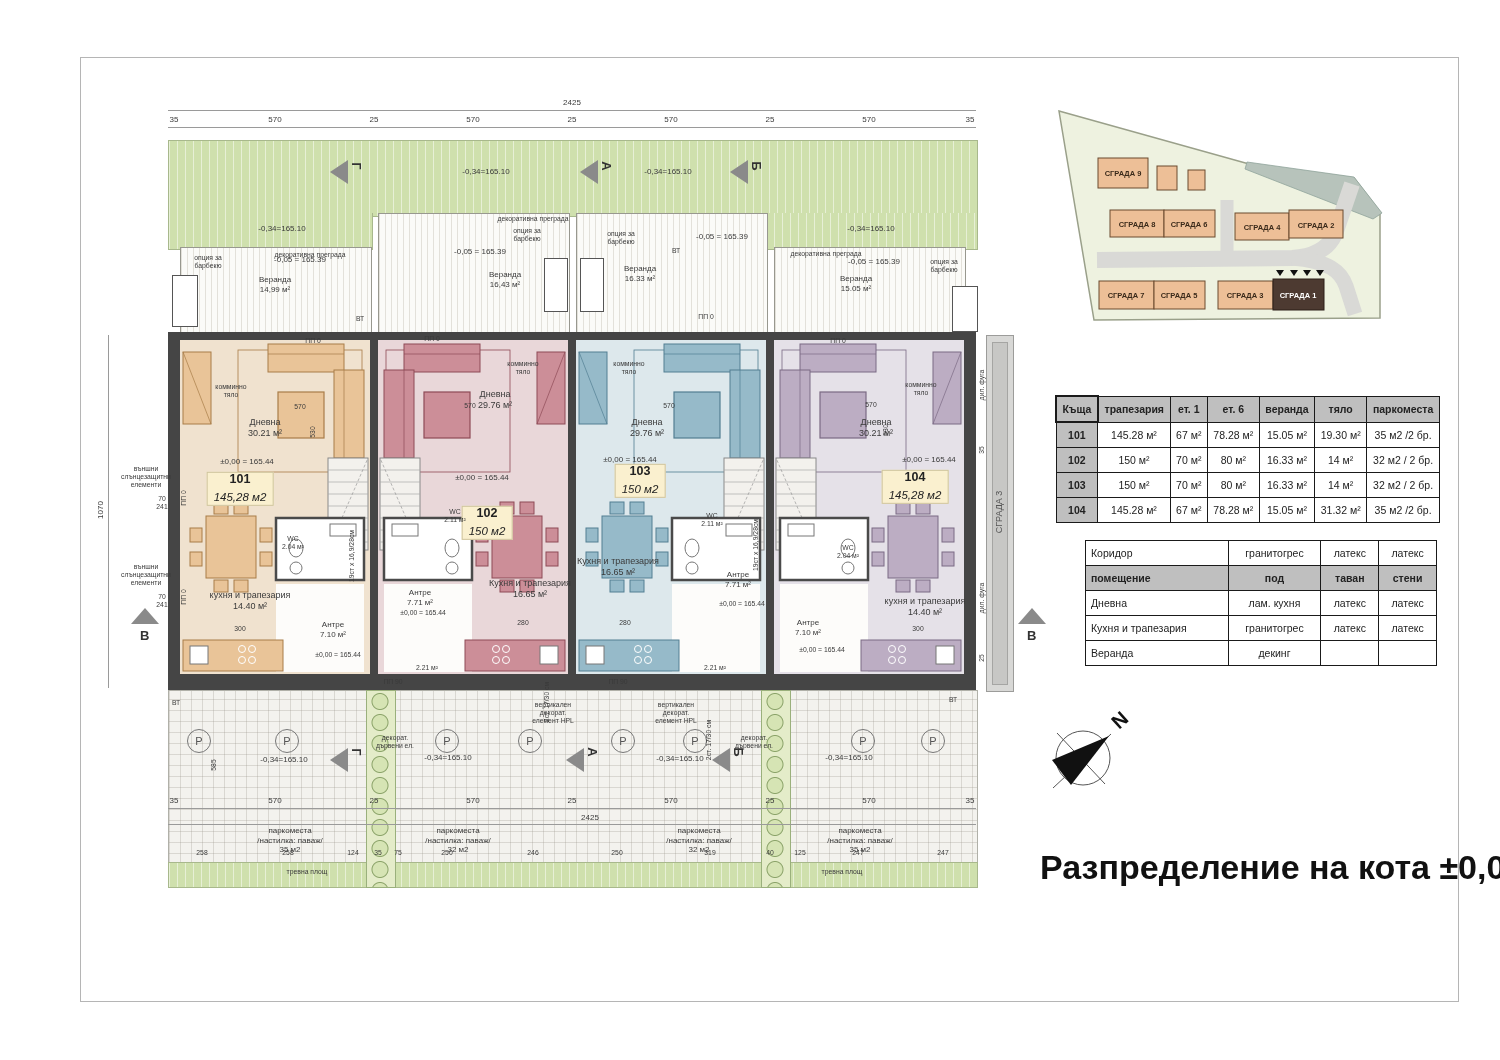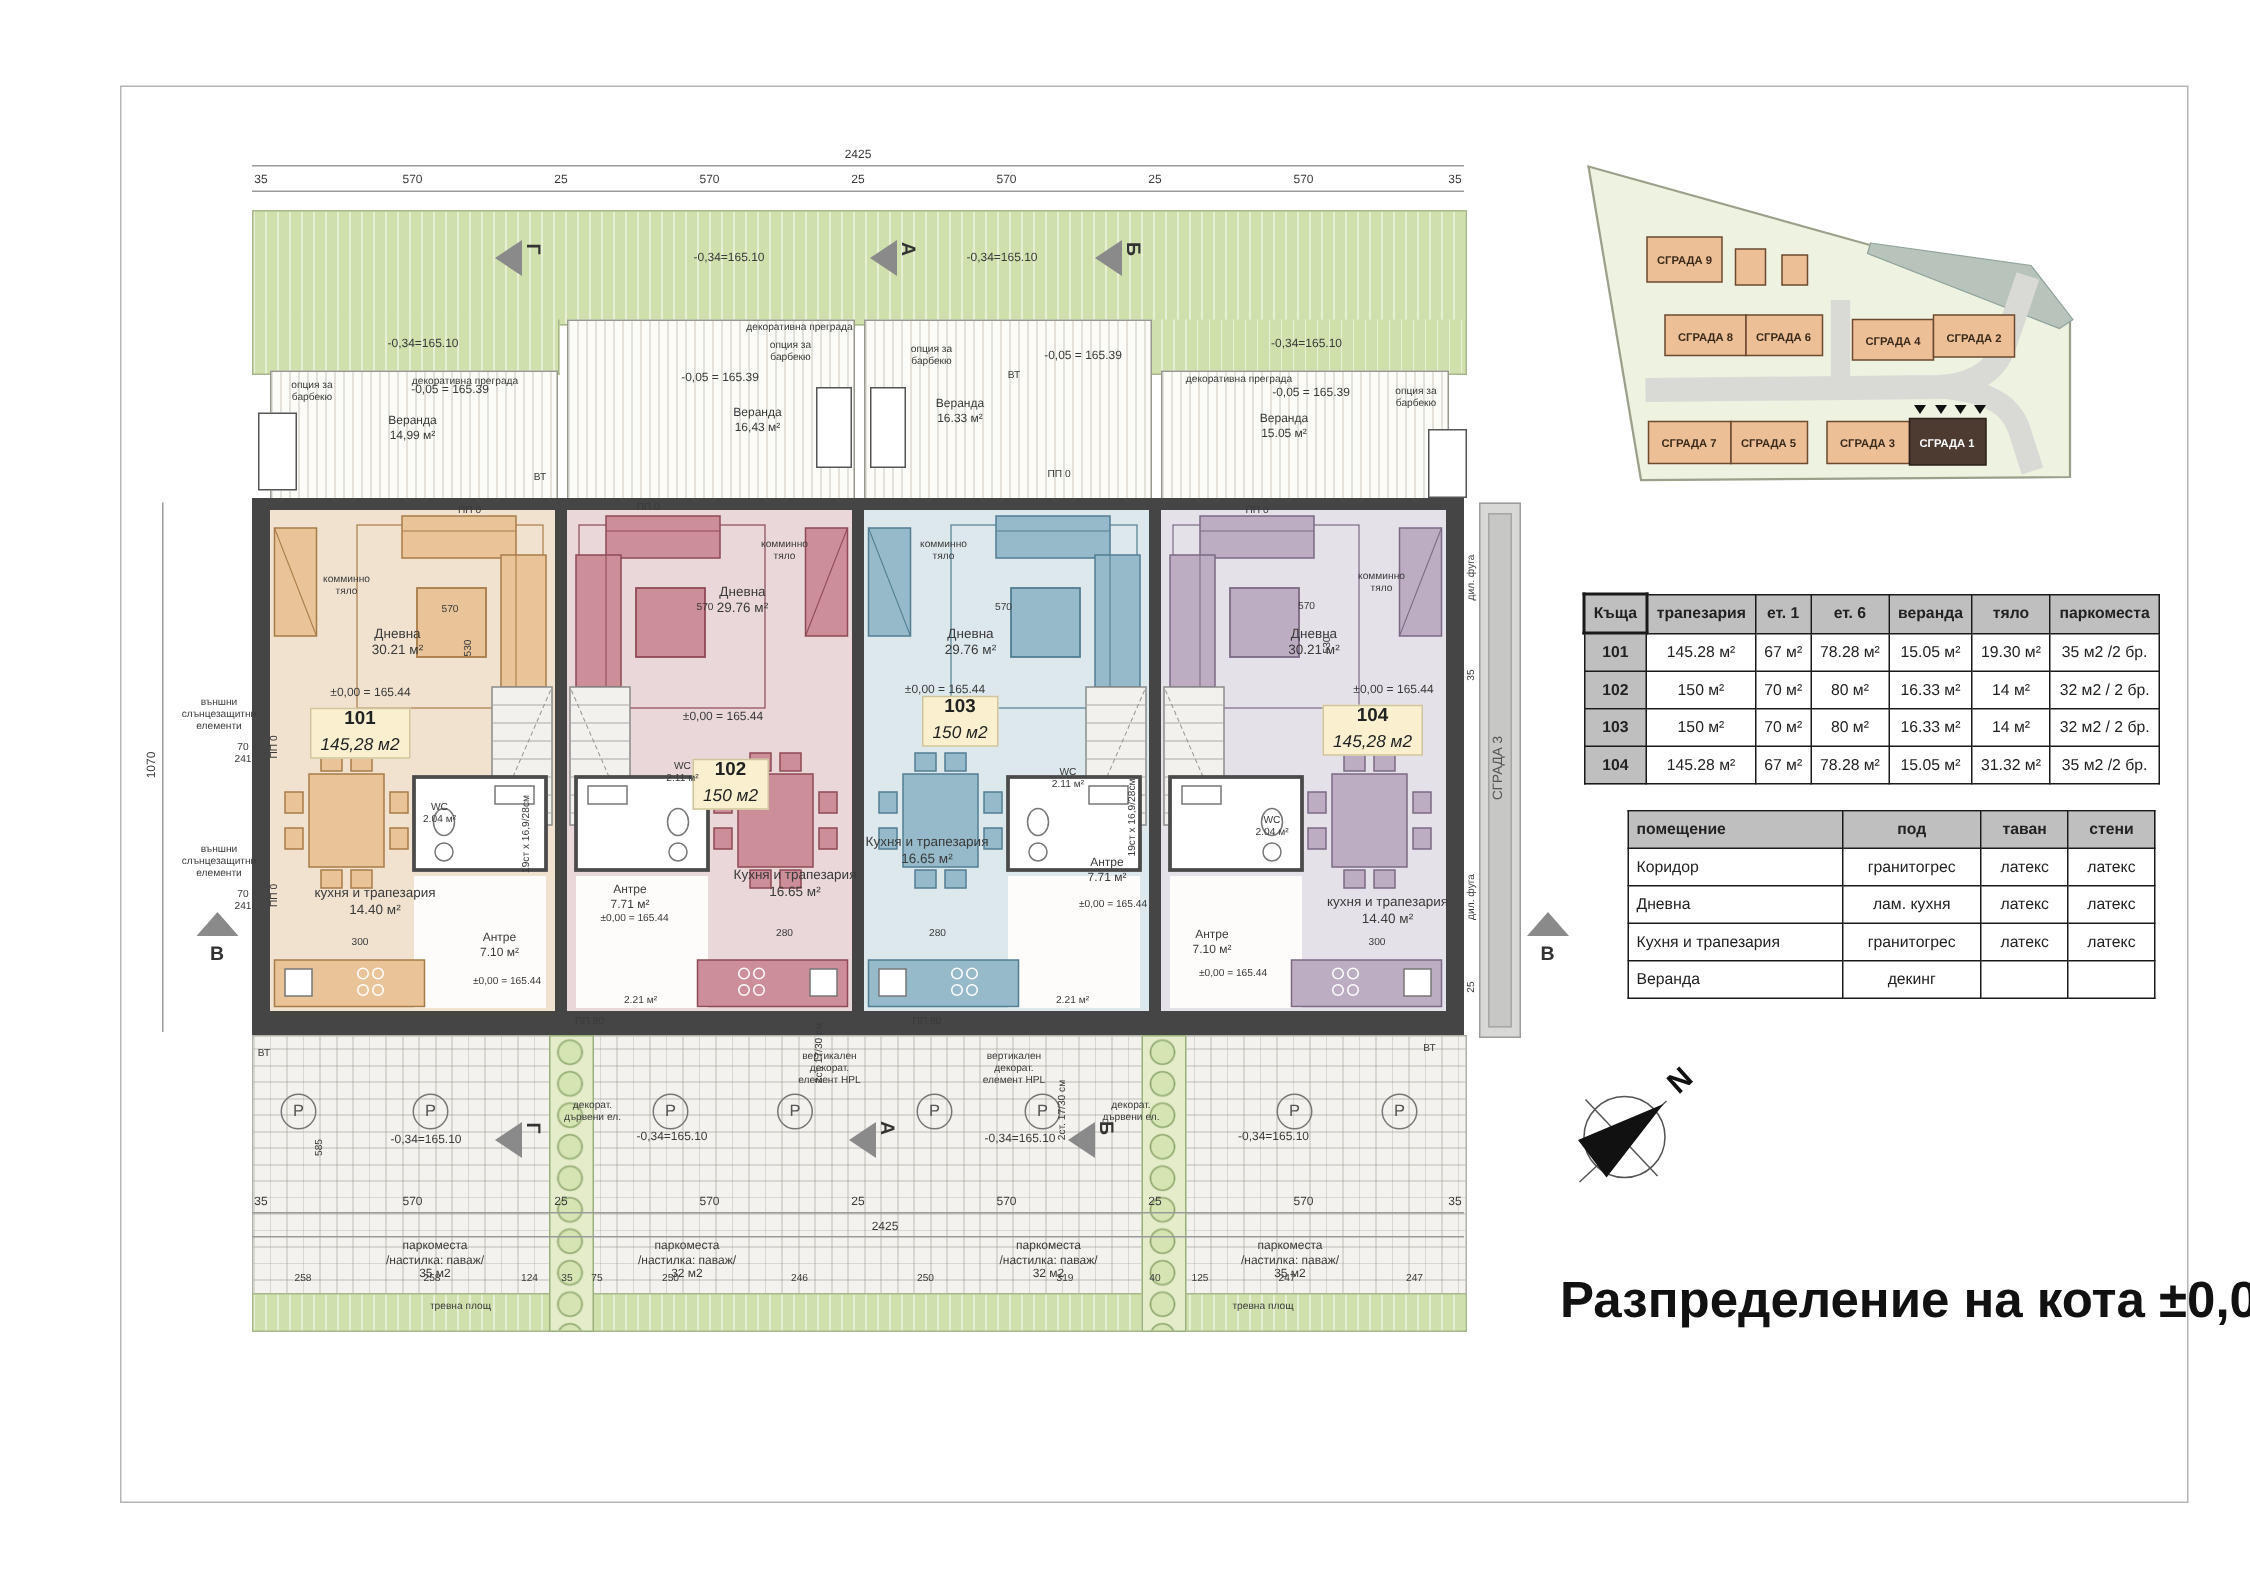--- a/index.html
+++ b/index.html
@@ -440,30 +440,30 @@
     <td>15.05 м²</td>
     <td>31.32 м²</td>
     <td>35 м2 /2 бр.</td>
   </tr>
 </tbody>
   </table>
 
 <table class="dtable t2" style="left:1085px;top:540px;width:352px">
   <tbody>
       <tr>
+    <td>Коридор</td>
+    <td>гранитогрес</td>
+    <td>латекс</td>
+    <td>латекс</td>
+  </tr>
+  <tr>
     <th style="text-align:left">помещение</th>
     <th>под</th>
     <th>таван</th>
     <th>стени</th>
-  </tr>
-  <tr>
-    <td>Коридор</td>
-    <td>гранитогрес</td>
-    <td>латекс</td>
-    <td>латекс</td>
   </tr>
   <tr>
     <td>Дневна</td>
     <td>лам. кухня</td>
     <td>латекс</td>
     <td>латекс</td>
   </tr>
   <tr>
     <td>Кухня и трапезария</td>
     <td>гранитогрес</td>

